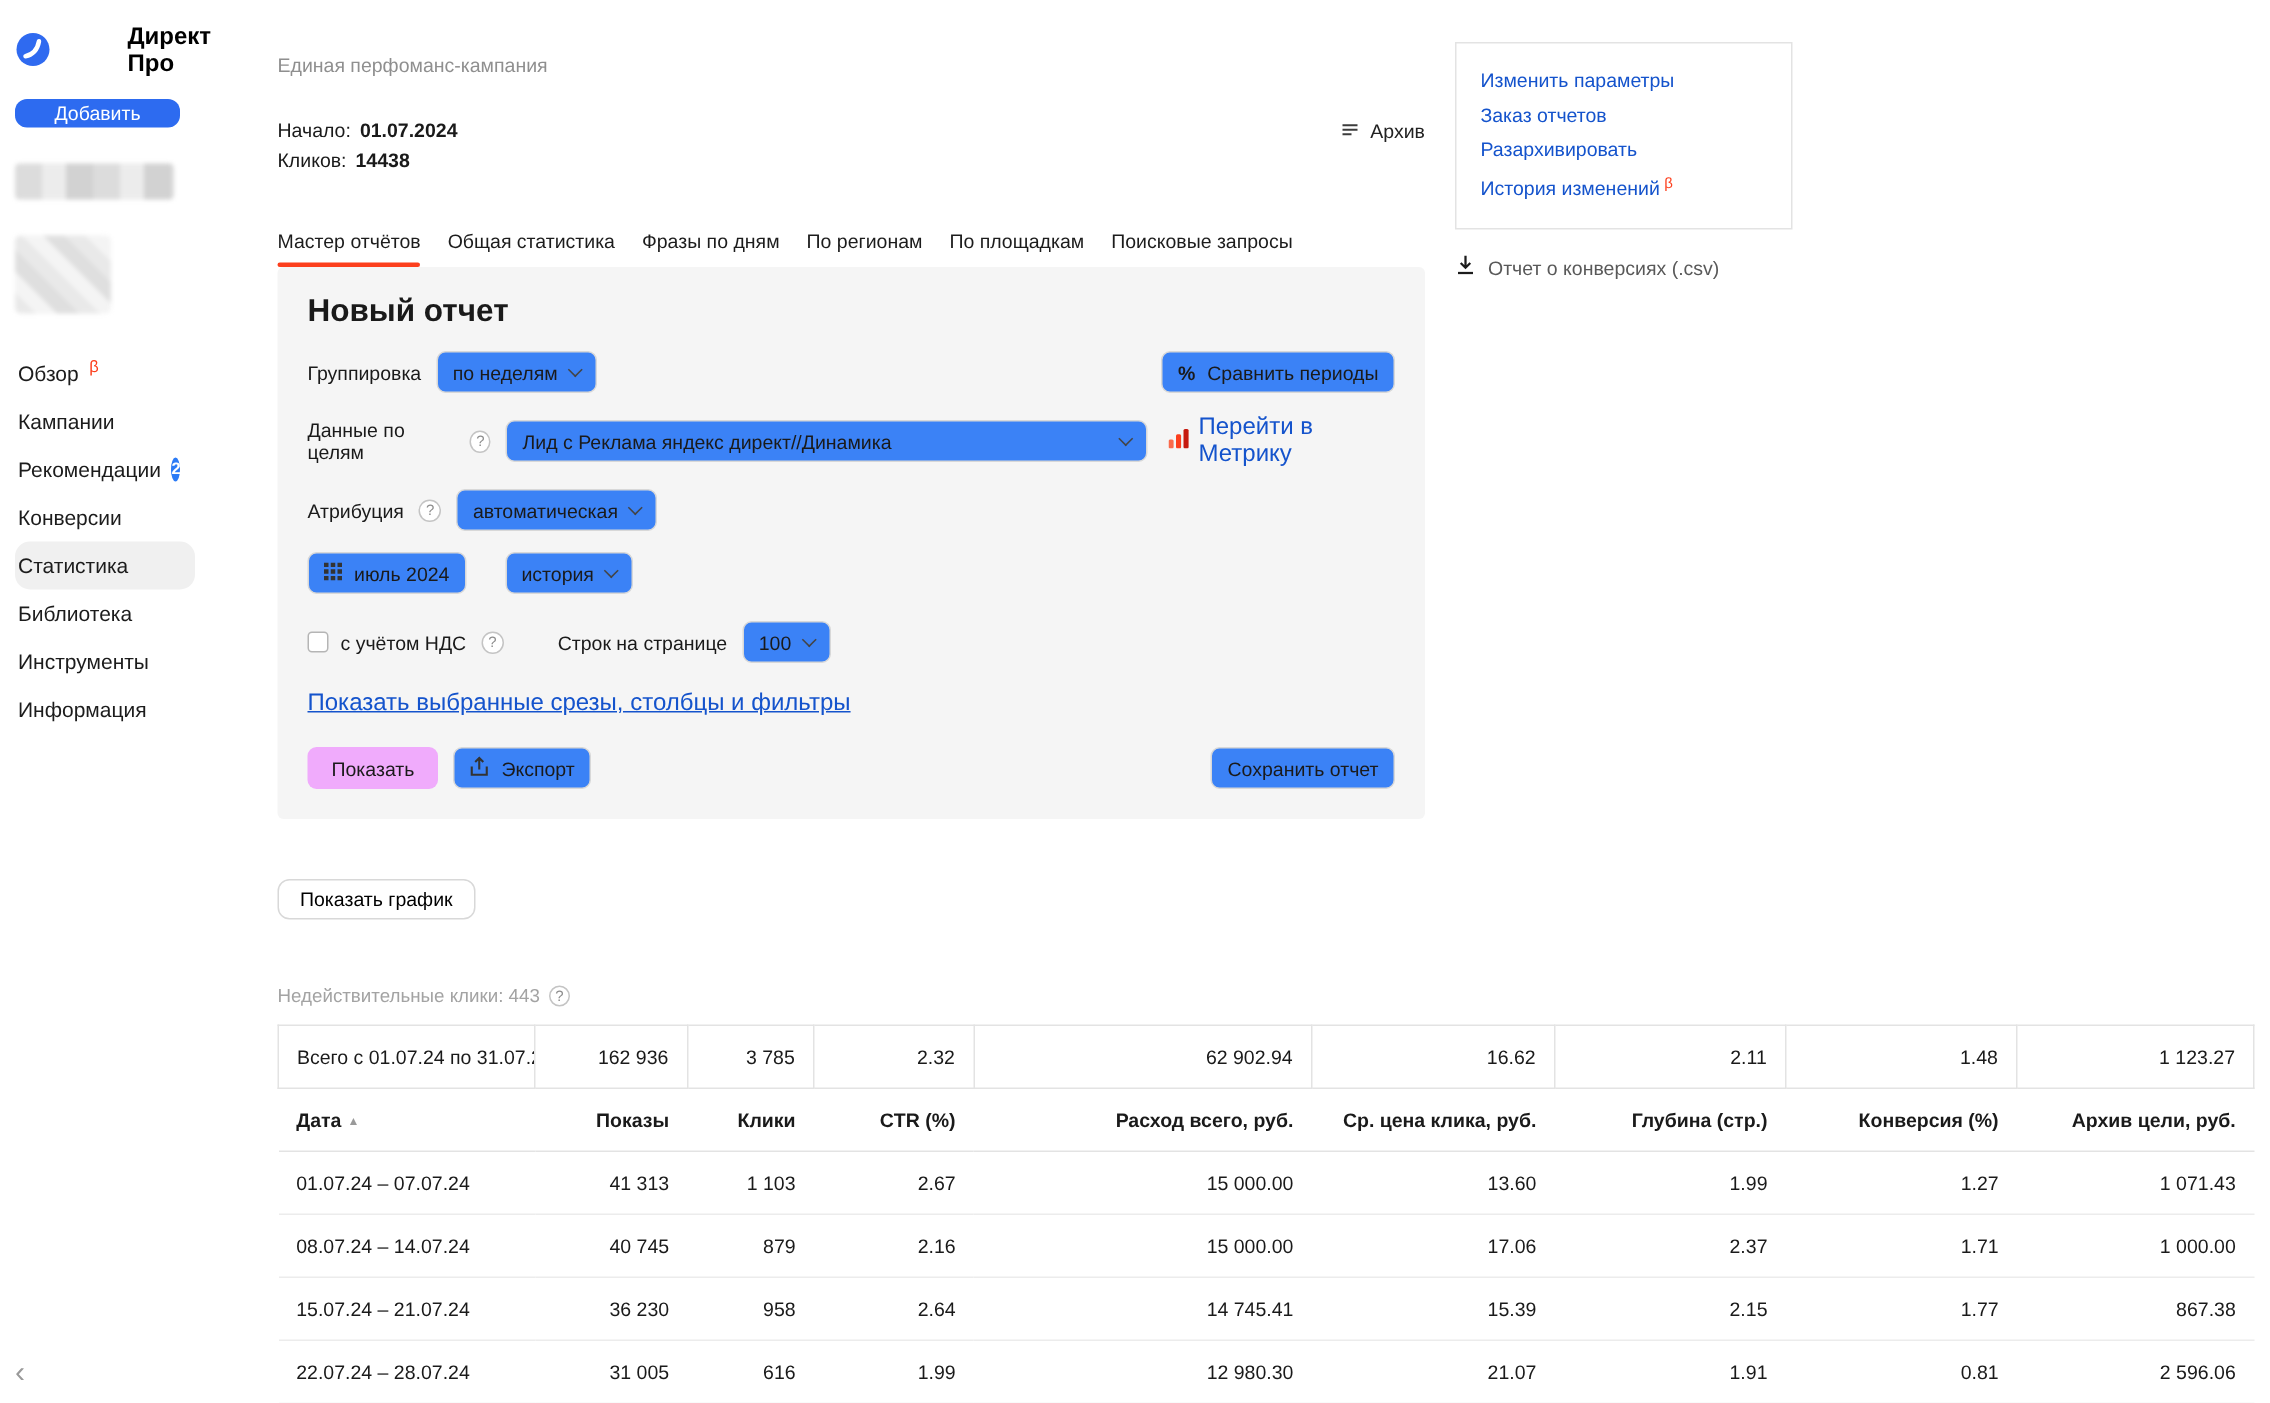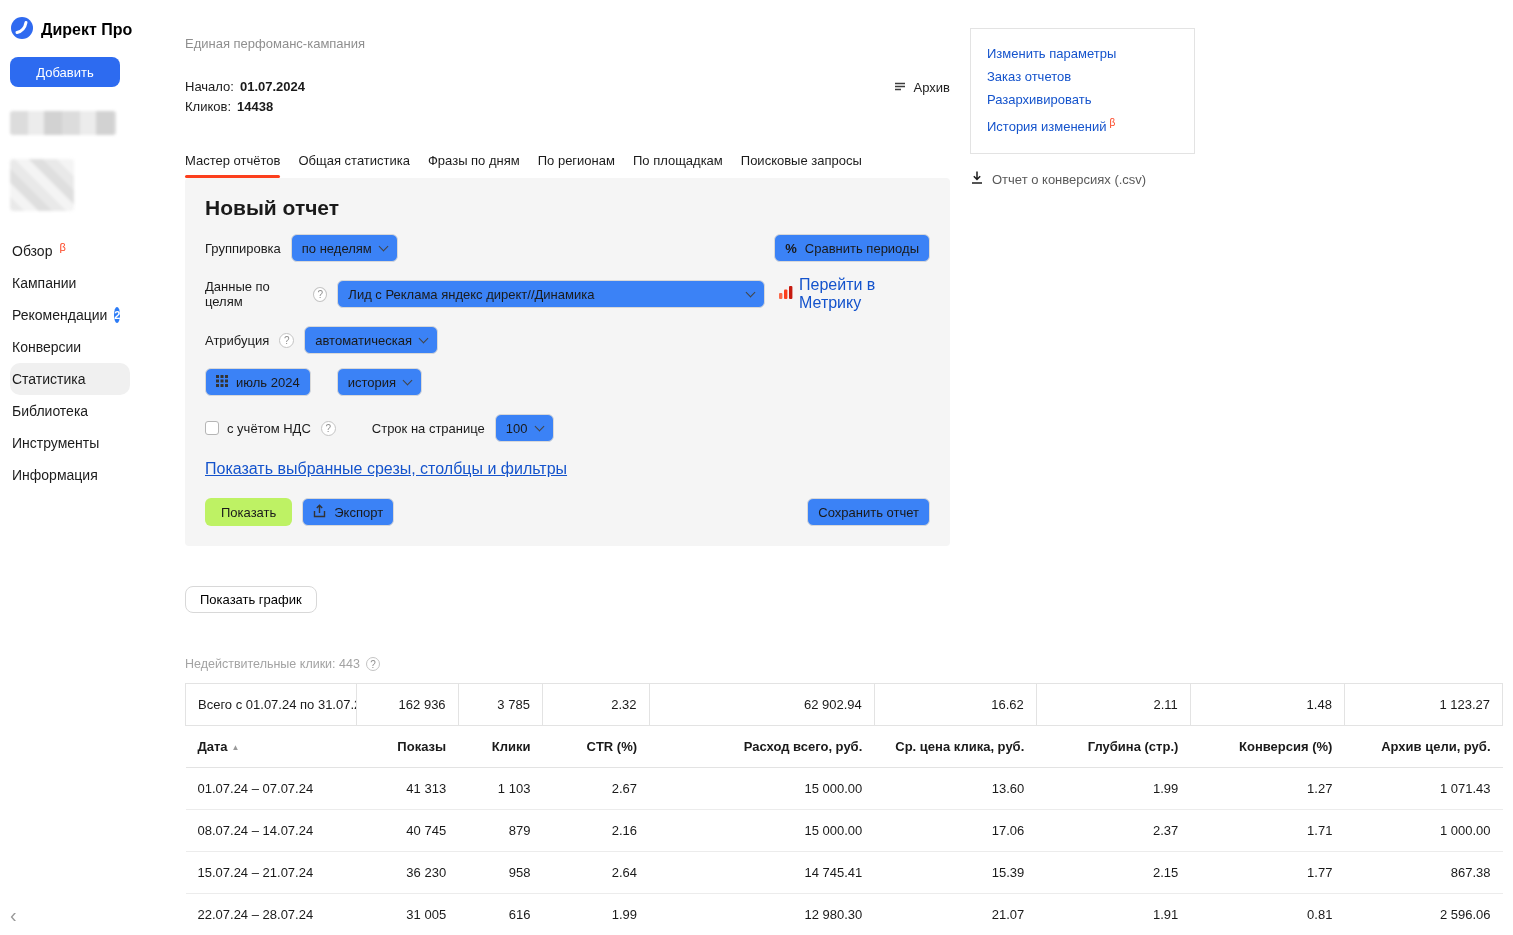--- a/index.html
+++ b/index.html
@@ -6,22 +6,22 @@
   html,body { width:1513px; height:935px; overflow:hidden; background:#fff; }
   body { font-family:"Liberation Sans","DejaVu Sans",sans-serif; color:#1a1a1a; font-size:13px; }
   button { font-family:inherit; cursor:pointer; }
   a { cursor:pointer; }
 
   .app { display:flex; height:100%; }
 
   
   .sidebar { width:140px; flex:0 0 140px; position:relative; padding:16px 0 0 10px; }
   .logo { display:flex; align-items:center; gap:7px; }
-  .logo-text { font-size:16px; font-weight:700; color:#000; }
-  .add-btn { margin-top:14px; width:110px; height:30px; background:#2d6bf0; color:#fff; border:none; border-radius:8px; font-size:13px; }
+  .logo-text { font-size:16px; font-weight:700; color:#000;margin-left:44px; }
+  .add-btn { margin-top:14px; width:110px; height:19px; background:#2d6bf0; color:#fff; border:none; border-radius:8px; font-size:13px; }
   .blur-a { width:106px; height:24px; margin:24px 0 0 0; border-radius:3px; filter:blur(1.5px);
             background:repeating-linear-gradient(90deg,#dcdcdc 0 18px,#ececec 18px 34px,#d2d2d2 34px 52px); }
   .blur-b { width:64px; height:52px; margin-top:24px; border-radius:4px; filter:blur(1.5px);
             background:repeating-linear-gradient(45deg,#e9e9e9 0 10px,#f4f4f4 10px 20px,#dfdfdf 20px 30px); }
   .nav { margin-top:24px; }
   .nav-item { display:flex; align-items:center; height:32px; padding:0 12px 0 2px; margin-right:10px; font-size:14px; color:#1c1c1c; cursor:pointer; border-radius:10px; }
   .nav-item.active { background:#f0f0f0;text-align:center; }
   .beta-badge { color:#fc3f1d; font-size:11px; margin-left:7px; position:relative; top:-4px; }
   .count-badge { margin-left:7px; width:16px; height:16px; border-radius:50%; background:#2b7bf6; color:#fff; font-size:11px; font-weight:700; display:inline-flex; align-items:center; justify-content:center; }
   .collapse { position:absolute; left:10px; bottom:10px; font-size:20px; color:#9a9a9a; cursor:pointer; line-height:1; }
@@ -54,21 +54,21 @@
   .chev { width:7px; height:7px; border-right:1.6px solid #444; border-bottom:1.6px solid #444; transform:rotate(45deg); margin-top:-4px; flex:0 0 auto; }
   .select-goals { width:460px; justify-content:space-between; }
   .q { width:15px; height:15px; border-radius:50%; border:1px solid #c4c4c4; color:#8f8f8f; font-size:10px; display:inline-flex; align-items:center; justify-content:center; margin-right:10px; cursor:pointer; background:#fff; }
   .pct { font-size:13px; font-weight:700; }
   .push { margin-left:auto; }
   .link { color:#1453cc; text-decoration:none; font-size:16px; }
   .metrika { display:flex; align-items:center; gap:6px; margin-left:14px; }
   .checkbox { width:14px; height:14px; border:1px solid #b5b5b5; border-radius:3px; background:#fff; margin-right:8px; cursor:pointer; flex:0 0 auto; }
   .filters-link { display:inline-block; margin-top:18px; text-decoration:underline; }
   .btn-row { margin-top:20px; display:flex; align-items:center; gap:10px; }
-  .btn-yellow { background:#bef264; border:none; border-radius:6px; height:28px; padding:0 16px; font-size:13px; color:#1a1a1a; }
+  .btn-yellow { background:#f0abfc; border:none; border-radius:6px; height:28px; padding:0 16px; font-size:13px; color:#1a1a1a; }
 
   
   .right-col { width:225px; flex:0 0 225px; }
   .links-box { border:1px solid #e3e3e3; padding:13px 16px 15px; }
   .action-link { display:block; line-height:23px; text-decoration:none; color:#1453cc; }
   .action-link sup { color:#fc3f1d; font-size:10px; margin-left:3px; }
   .csv-link { margin-top:16px; display:flex; align-items:center; gap:8px; color:#595959; text-decoration:none; }
 
   
   .chart-btn { margin-top:40px; background:#fff; border:1px solid #d8d8d8; border-radius:8px; height:27px; padding:0 14px; font-size:13px; }

